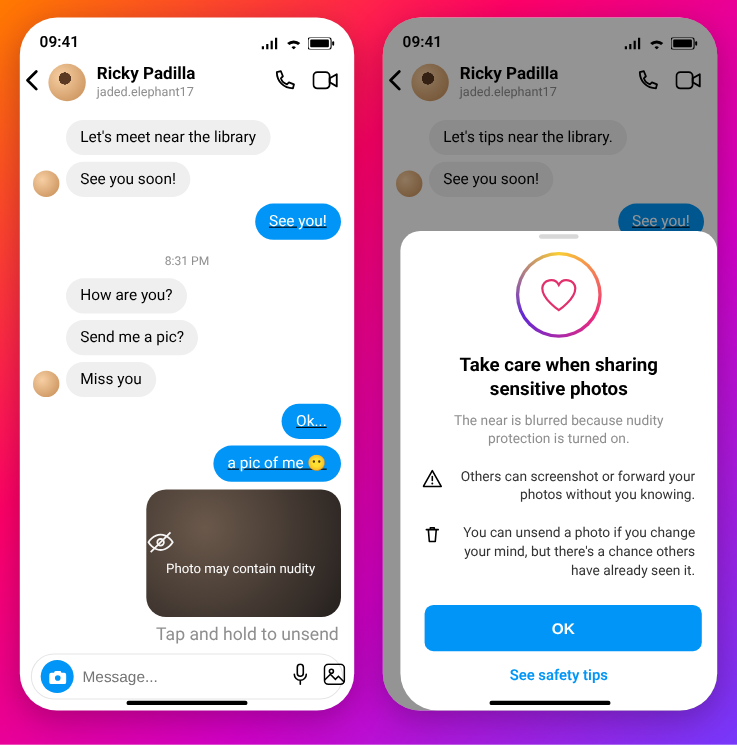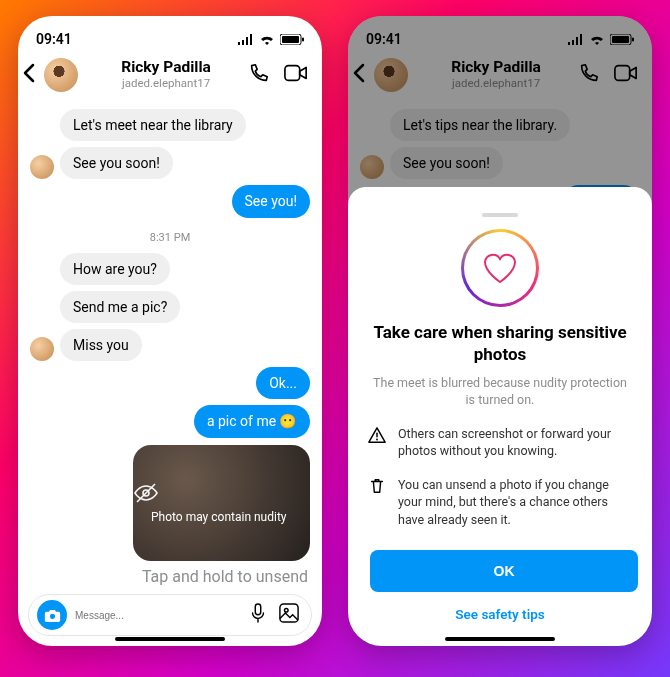--- a/index.html
+++ b/index.html
@@ -17,21 +17,21 @@
     display: flex; flex-direction: column;
   }
   .phone.dimmed { background: #fff; }
   .status-bar {
     height: 38px; display: flex; align-items: center; padding: 8px 18px 0 18px;
     justify-content: space-between; font-size: 14px; font-weight: 600; gap: 47px;
   }
   .status-right { display: flex; gap: 5px; align-items: center; }
   .status-right svg { display: block; }
   .chat-header {
-    display: flex; align-items: center; padding: 4px 12px 8px 0; gap: 4px; text-align: center;
+    display: flex; align-items: center; padding: 4px 12px 8px 0; gap: 4px;
   }
   .back-arrow { padding: 4px; }
   .avatar {
     width: 34px; height: 34px; border-radius: 50%;
     background: radial-gradient(circle at 35% 35%, #f7cfa3, #c48a52);
     flex: none; position: relative; overflow: hidden;
   }
   .avatar::after{
     content:""; position:absolute; left:20%; top:18%; width:60%; height:60%;
     border-radius:50%;
@@ -40,21 +40,21 @@
   .header-text { flex: 1; padding-left: 6px; line-height: 1.15; }
   .header-name { font-weight: 700; font-size: 15.5px; }
   .header-handle { color:#8e8e8e; font-size: 11.5px; }
   .header-actions { display: flex; gap: 14px; padding-right: 2px;}
   .messages {
     flex: 1; padding: 6px 12px 4px 12px; overflow: hidden;
     display: flex; flex-direction: column; font-size: 14px;
   }
   .row { display:flex; align-items:flex-end; margin: 3px 0; gap:6px; }
   .row.in { justify-content:flex-start; }
-  .row.out { justify-content:flex-end; }
+  .row.out { justify-content:flex-end;text-decoration:underline; }
   .row .small-avatar {
     width:24px; height:24px; border-radius:50%;
     background: radial-gradient(circle at 35% 35%, #f7cfa3, #c48a52); flex:none;
   }
   .avatar-spacer { width:24px; flex:none; }
   .bubble { padding: 7px 13px; border-radius: 18px; max-width: 200px; line-height:1.3; }
   .in .bubble { background:#efefef; color:#000; }
   .out .bubble { background:#0095f6; color:#fff; }
   .timestamp { text-align:center; font-size:11px; color:#8e8e8e; margin:10px 0 6px; }
   .blur-card {
@@ -68,48 +68,48 @@
   .unsend-hint { text-align:right; font-size:16px; color:#8e8e8e; margin:6px 2px 4px 0; }
   .composer {
     margin: 0 10px 10px; height:42px; border:1px solid #e6e6e6; background:#fff;
     border-radius:22px; display:flex; align-items:center; padding:0 8px; gap:8px;
   }
   .camera-btn{
     width:30px; height:30px; border-radius:50%; background:#0095f6;
     display:flex; align-items:center; justify-content:center; flex:none;
   }
   .composer-input{
-    flex:1; border:none; outline:none; font-size:10px; color:#737373; background:transparent;
+    flex:1; border:none; outline:none; font-size:14px; color:#737373; background:transparent;
   }
   .composer-icons{ display:flex; gap:12px; padding-right:4px; }
   .home-indicator{
     position:absolute; bottom:5px; left:50%; transform:translateX(-50%);
     width:110px; height:4px; border-radius:3px; background:#000;
   }
   
   .dim-overlay{
     position:absolute; inset:0; background:rgba(0,0,0,.42);
   }
   .sheet{
-    position:absolute; left:0; right:0; bottom:0; background:#fff;
-    border-radius:18px 18px 34px 34px; padding:26px 18px 22px;
+    position:absolute; left:16px; right:0; bottom:0; background:#fff;
+    border-radius:18px 18px 34px 34px; padding:3px 18px 22px;
   }
   .grabber{ width:36px; height:4px; background:#d8d8d8; border-radius:3px; margin:0 auto 12px; }
   .heart-ring{
     width:78px; height:78px; border-radius:50%; margin:4px auto 14px;
     background: conic-gradient(#f9ce34, #ee2a7b, #6228d7, #f9ce34);
     padding:3px;
   }
   .heart-ring-inner{
     width:100%; height:100%; border-radius:50%; background:#fff;
     display:flex; align-items:center; justify-content:center;
   }
   .sheet-title{ text-align:center; font-weight:700; font-size:17px; line-height:1.3; margin:0 6px 8px;}
   .sheet-sub{ text-align:center; font-size:12.5px; color:#8e8e8e; line-height:1.4; margin:0 4px 16px;}
-  .sheet-item{ display:flex; gap:12px; font-size:12.5px; color:#333; line-height:1.4; margin:16px 2px 14px;}
+  .sheet-item{ display:flex; gap:12px; font-size:12.5px; color:#333; line-height:1.4; margin:16px 2px 14px;text-align:right;}
   .sheet-item svg{ flex:none; margin-top:1px;}
   .ok-btn{
     width:100%; background:#0095f6; color:#fff; border:none; border-radius:8px;
     height:42px; font-weight:600; font-size:14px; margin:8px 4px 2px;
   }
   .tips-link{
     display:block; text-align:center; color:#0095f6; font-weight:600; font-size:13.5px;
     padding:12px 0 2px;
   }
 </style>
@@ -285,21 +285,21 @@
   <div class="sheet">
     <div class="grabber"></div>
     <div class="heart-ring">
       <div class="heart-ring-inner">
         <svg width="36" height="32" viewBox="0 0 36 32">
             <path d="M18 30S3 20 3 10a8 8 0 0 1 15-3 8 8 0 0 1 15 3c0 10-15 20-15 20z" fill="none" stroke="#e1306c" stroke-width="2"></path>
           </svg>
       </div>
     </div>
     <div class="sheet-title">Take care when sharing sensitive photos</div>
-    <div class="sheet-sub">The meet is blurred because nudity protection is turned on.</div>
+    <div class="sheet-sub">The near is blurred because nudity protection is turned on.</div>
     <div class="sheet-item">
       <svg width="18" height="18" viewBox="0 0 20 20">
           <path d="M10 2 1 18h18z" fill="none" stroke="#000" stroke-width="1.6" stroke-linejoin="round"></path>
           <line x1="10" y1="8" x2="10" y2="12" stroke="#000" stroke-width="1.6" stroke-linecap="round"></line>
           <circle cx="10" cy="15" r="1" fill="#000"></circle>
         </svg>
       <span>Others can screenshot or forward your photos without you knowing.</span>
     </div>
     <div class="sheet-item">
       <svg width="18" height="18" viewBox="0 0 20 20">

